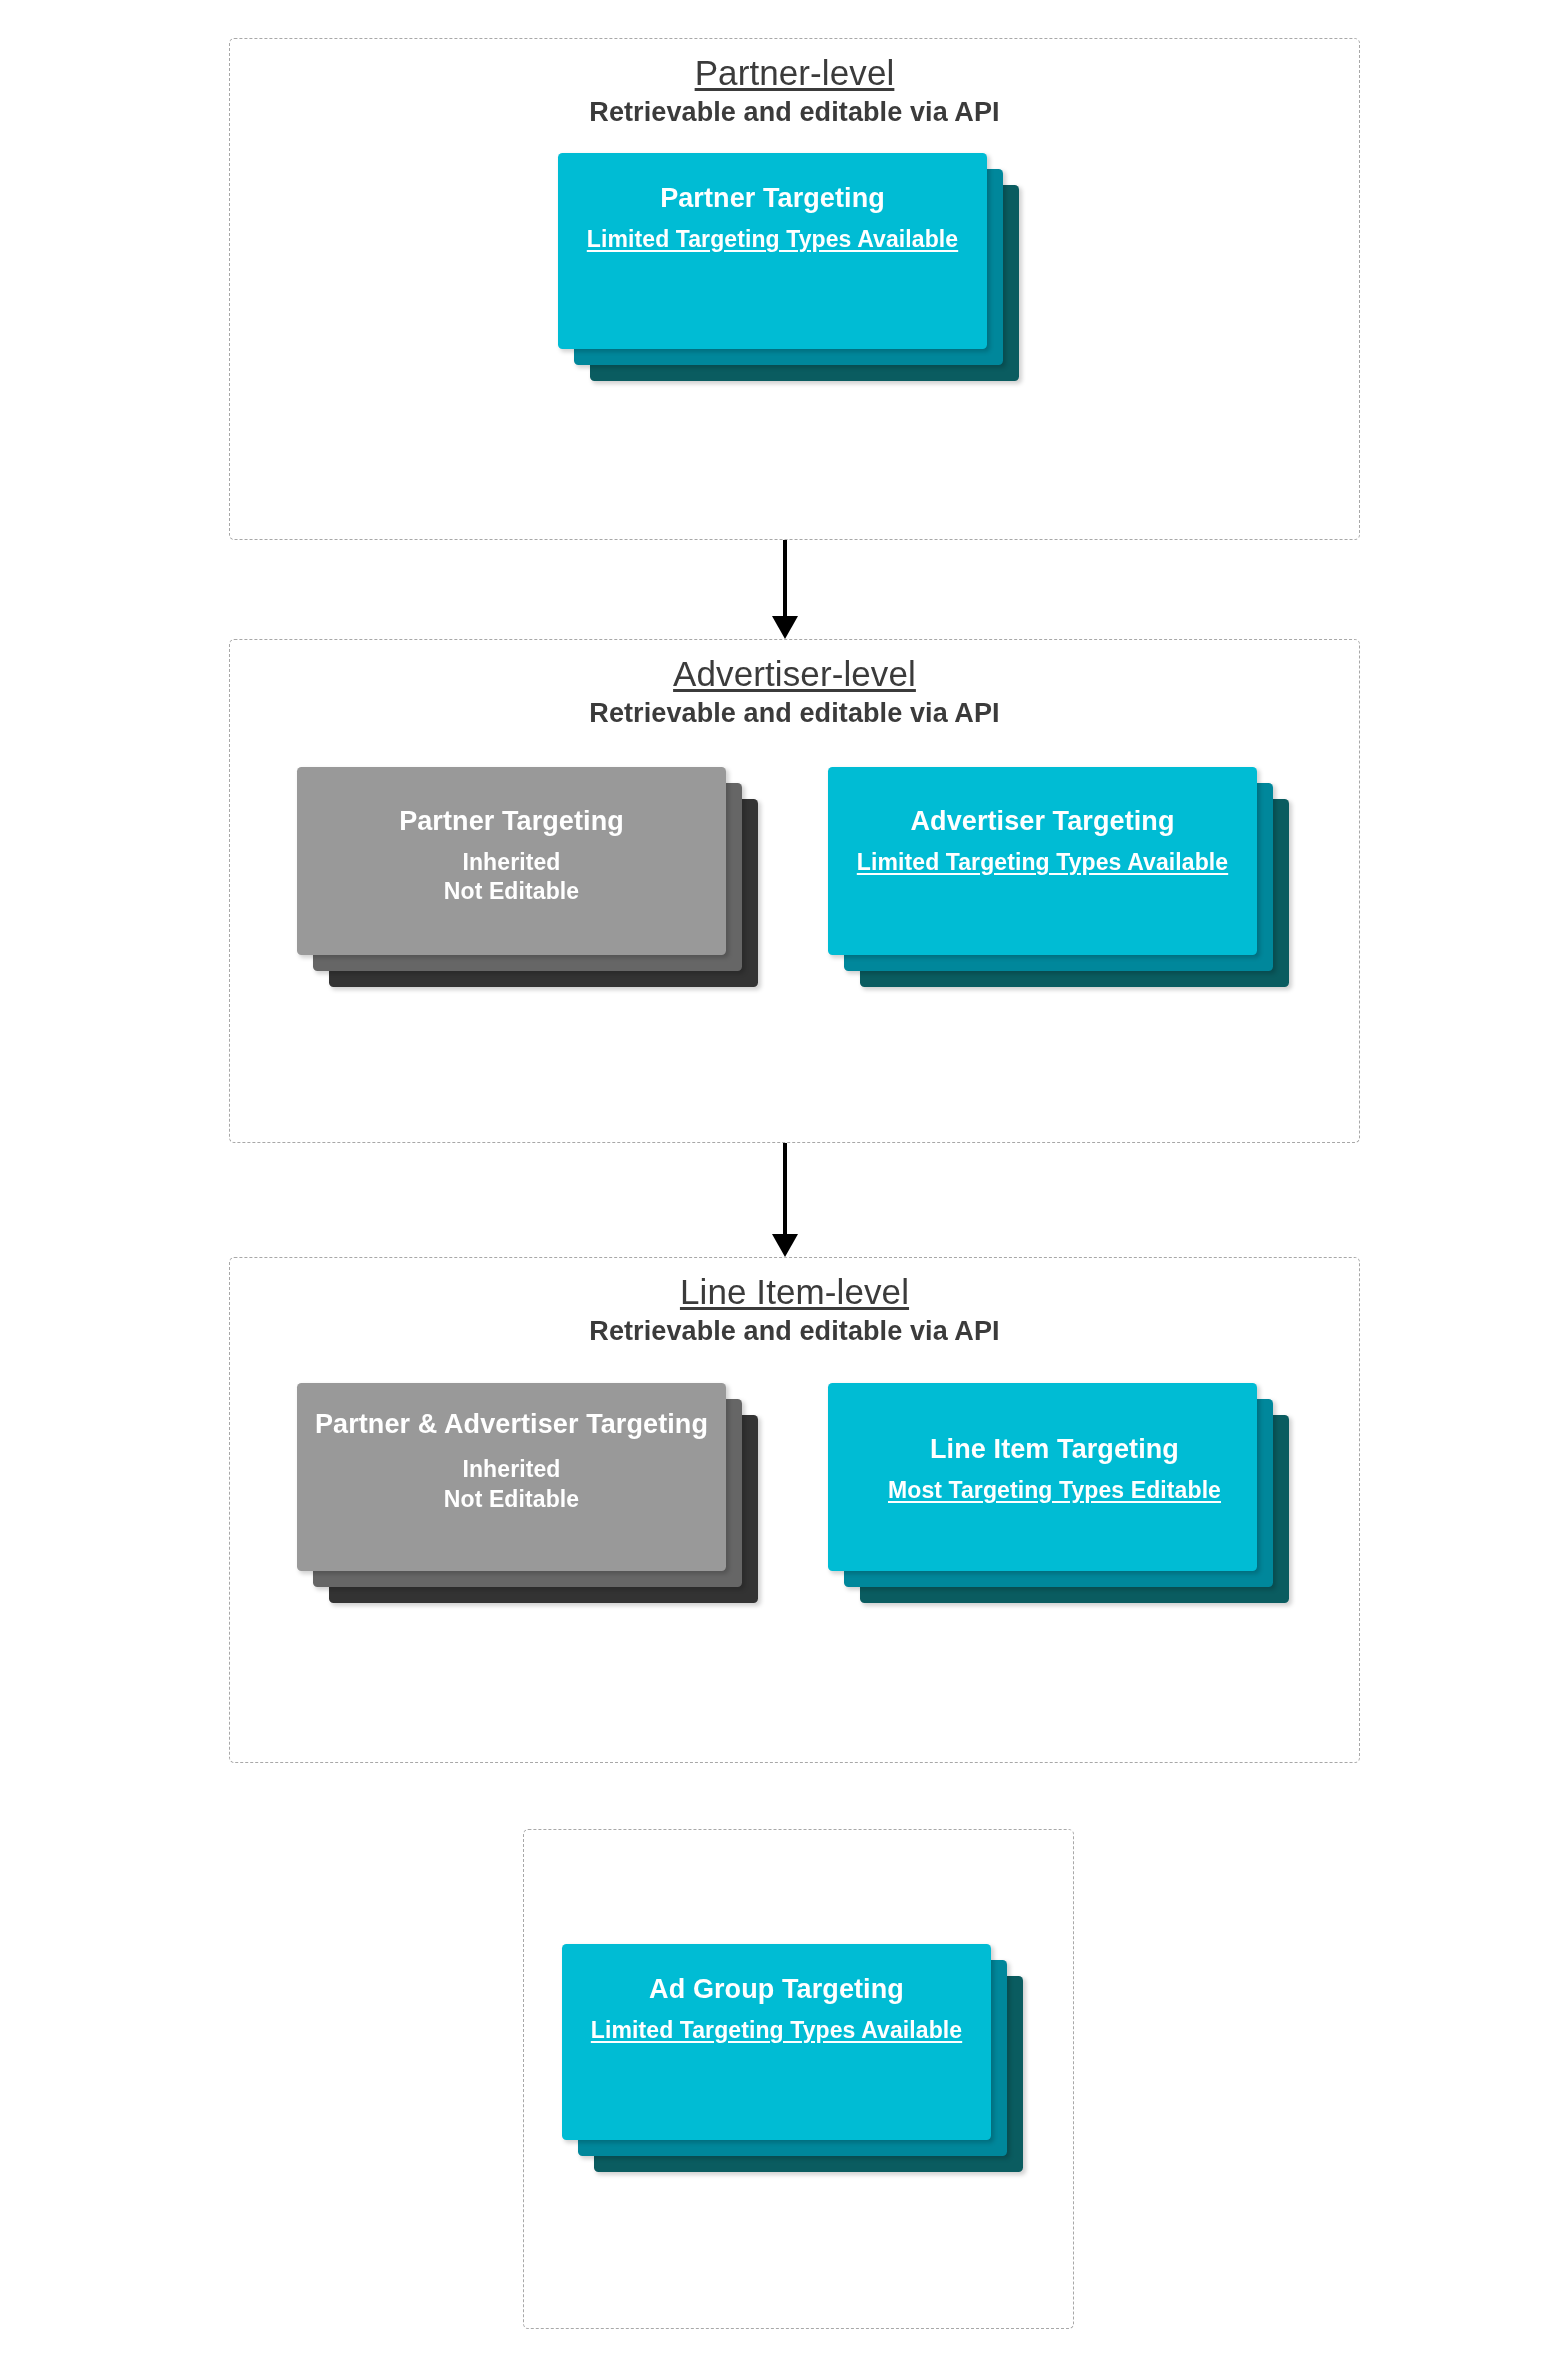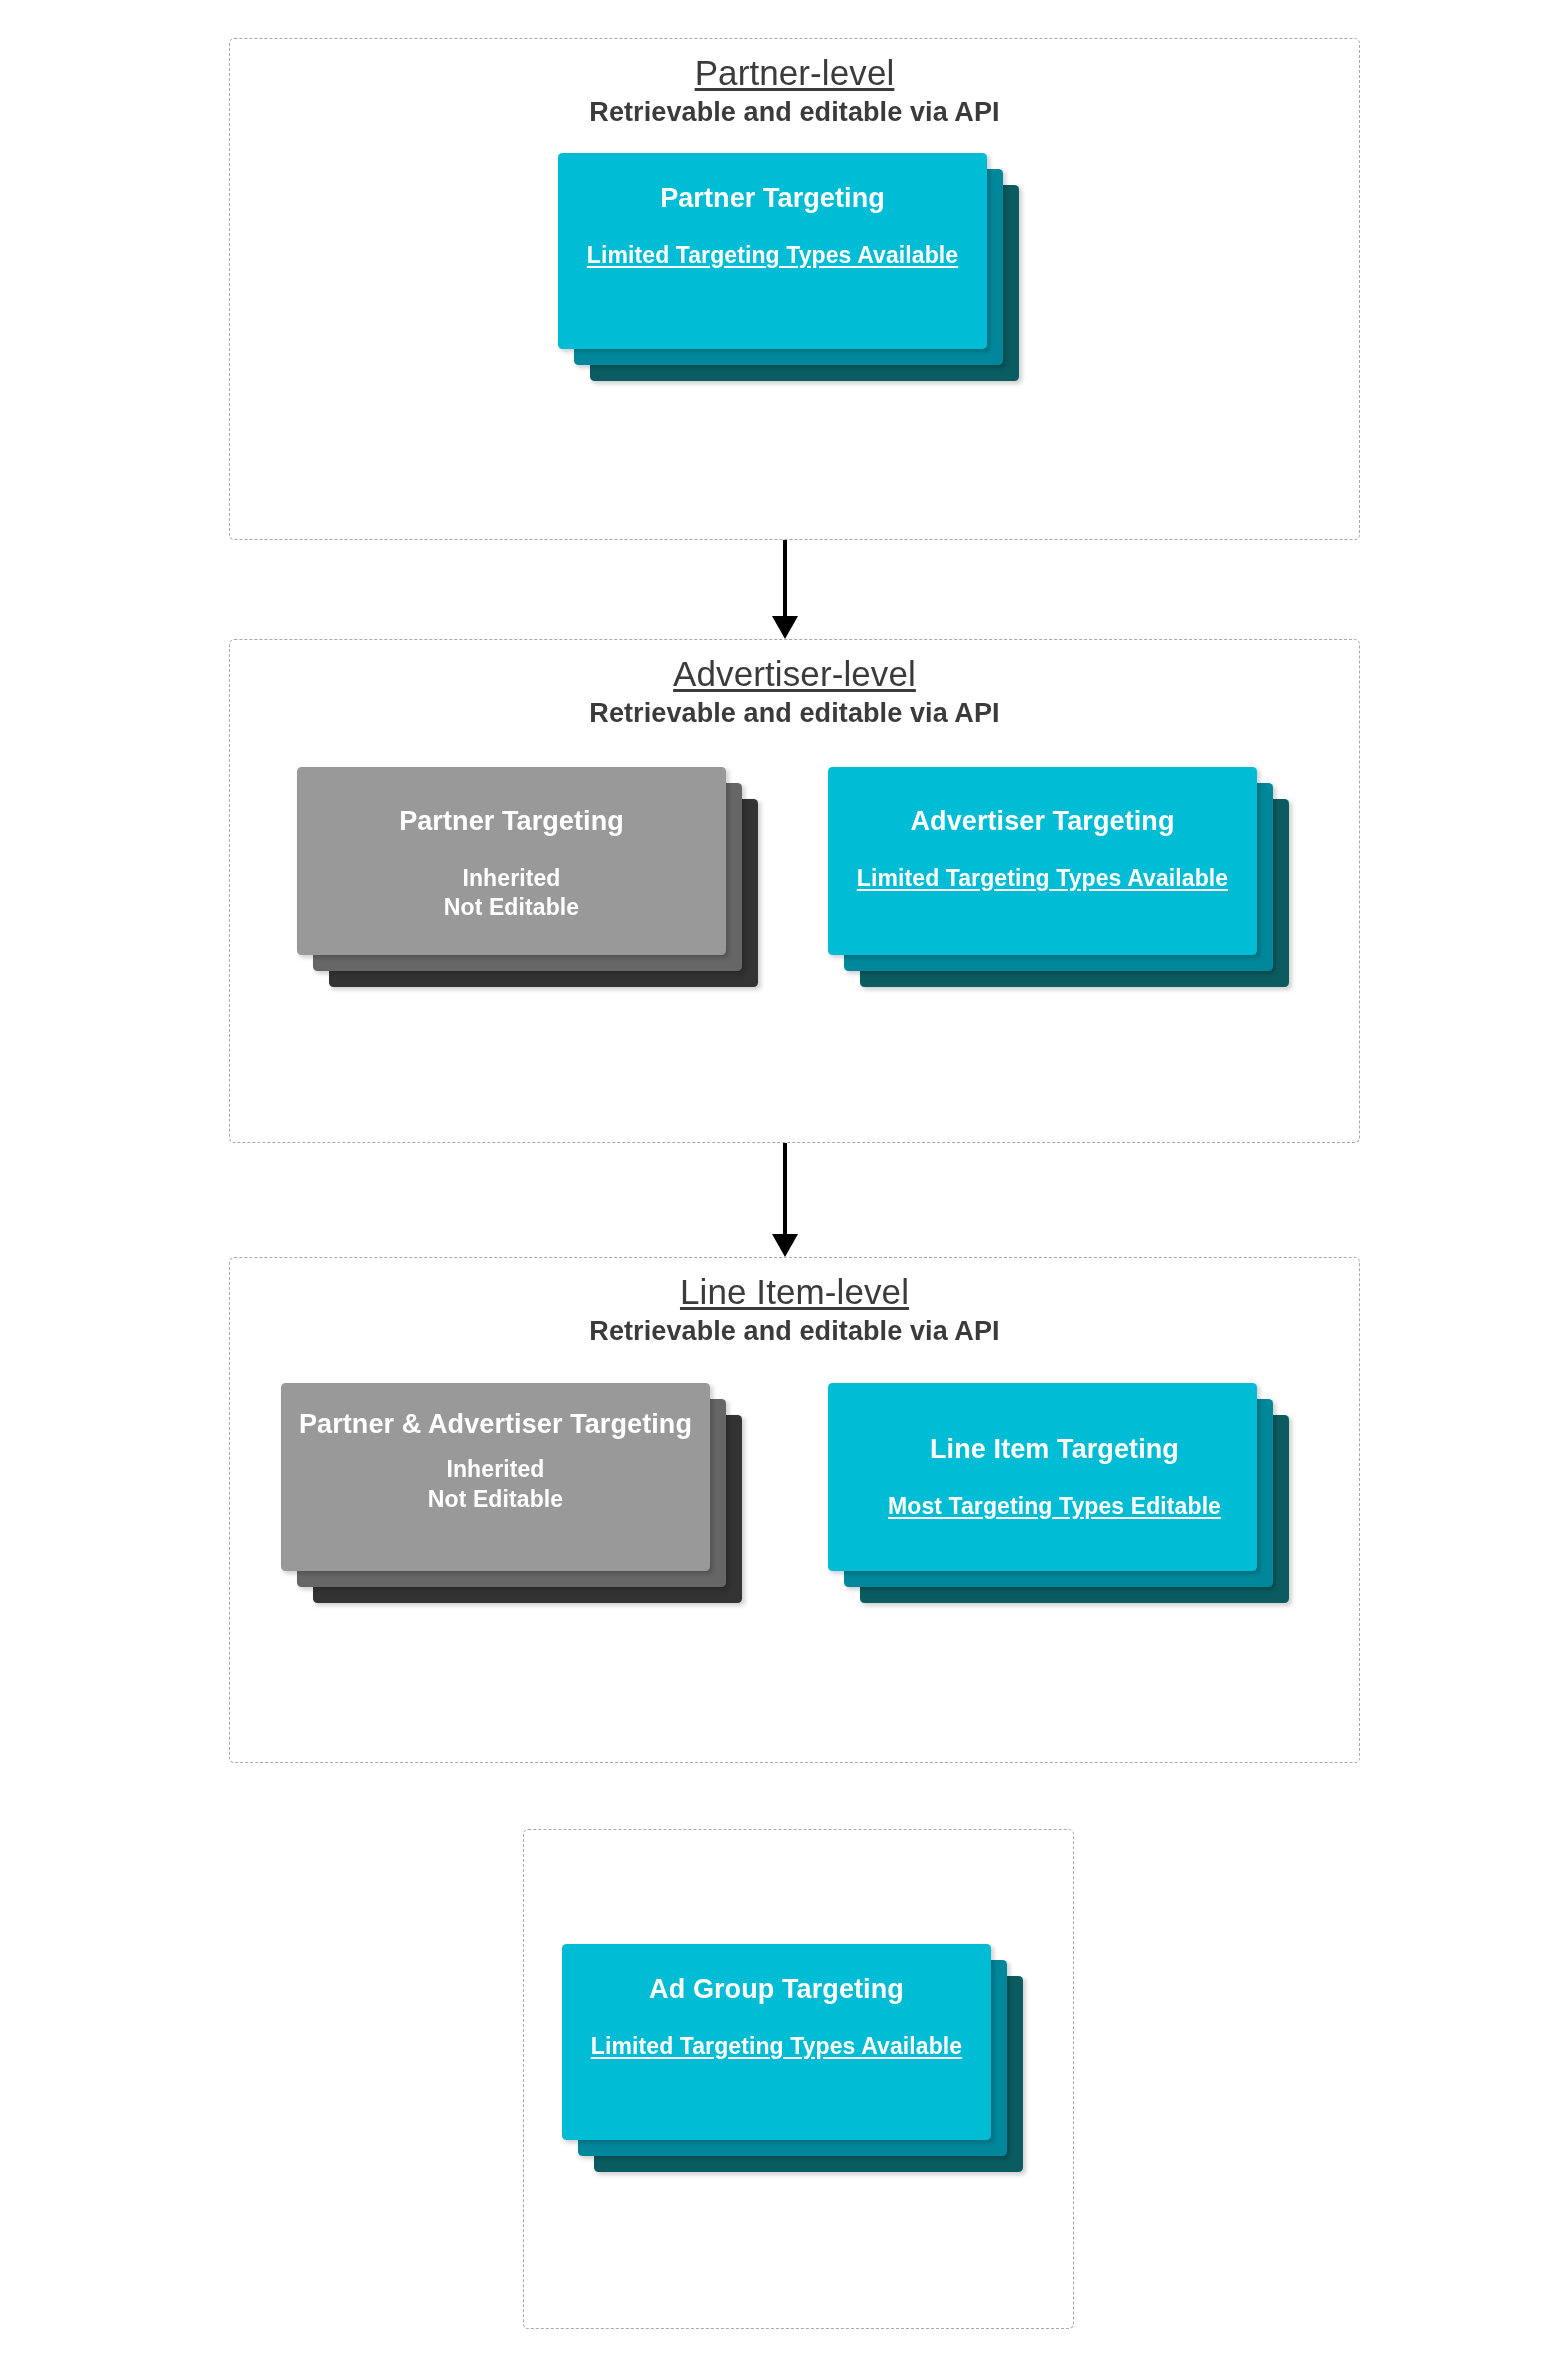--- a/index.html
+++ b/index.html
@@ -96,21 +96,21 @@
     color: #ffffff;
     line-height: 1.22;
     letter-spacing: 0.1px;
   }
   .card-sub {
     display: block;
     font-size: 23px;
     font-weight: 700;
     color: #ffffff;
     line-height: 1.28;
-    margin-top: 26px;
+    margin-top: 10px;
     letter-spacing: 0.1px;
   }
   .card-sub.underlined {
     text-decoration: underline;
     text-underline-offset: 2.7px;
   }
 
   
   .connector {
     position: absolute;
@@ -201,21 +201,21 @@
     <div class="head"></div>
   </div>
 
   <div class="level-box" style="left:229px; top:1257px; width:1131px; height:506px;text-decoration:underline;">
 
     <div class="level-heading" style="top:12.5px;">
       <span class="level-name">Line Item-level</span>
       <span class="level-status">Retrievable and editable via API</span>
     </div>
 
-    <div class="card-stack stack-gray" style="left:51px; top:125px; width:536px; height:241px;">
+    <div class="card-stack stack-gray" style="left:67px; top:125px; width:536px; height:241px;">
       <div class="card-layer back2" style="width:429px; height:188px;"></div>
       <div class="card-layer back1" style="width:429px; height:188px;"></div>
       <div class="card-layer front" style="width:429px; height:188px;">
         <div class="card-body" style="top:25px;">
           <span class="card-title">Partner &amp; Advertiser Targeting</span>
           <span class="card-sub" style="white-space:pre-line; margin-top:14.3px;">Inherited
 Not Editable</span>
         </div>
       </div>
     </div>

